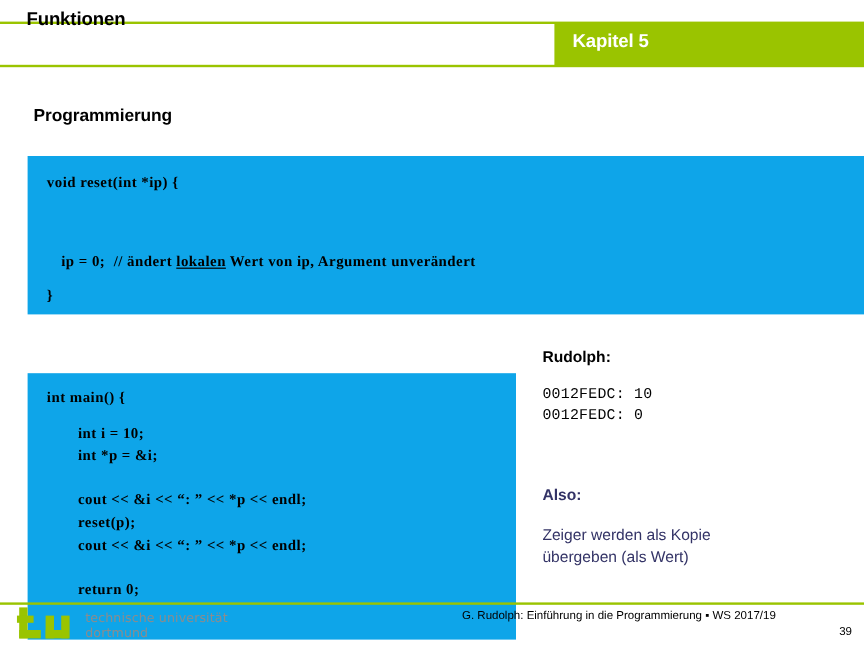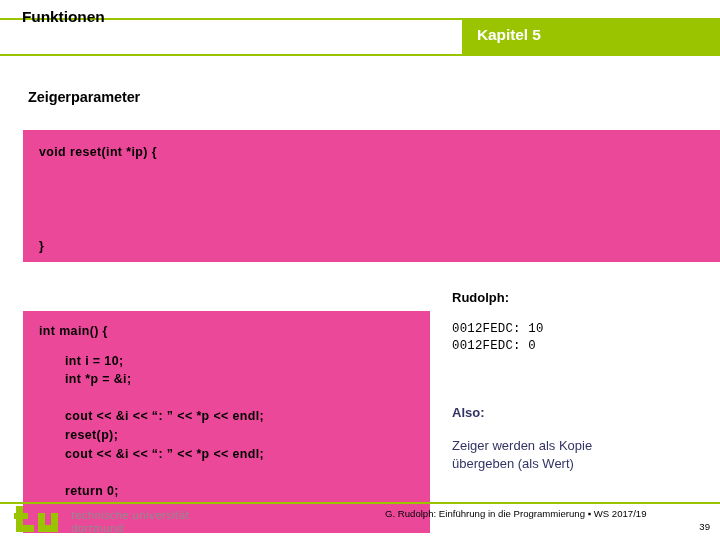--- a/index.html
+++ b/index.html
@@ -62,22 +62,22 @@
     font-size: 14.5px;
     font-weight: bold;
     color: #000000;
     letter-spacing: -0.1px;
     white-space: nowrap;
   }
 
   
   .code-block {
     position: absolute;
-    background: #ec4899;
-    font-family: Liberation Sans, sans-serif;
+    background: #0ea5e9;
+    font-family: Liberation Serif, serif;
     font-weight: bold;
     color: #000000;
   }
   #code-block-1 {
     left: 23px;
     top: 130px;
     width: 697px;
     height: 132px;
   }
   #code-block-2 {
@@ -192,24 +192,25 @@
 </style>
 </head>
 <body>
 
 <div class="header-wrap">
   <div class="header-title-box"></div>
 </div>
 <div class="header-title">Funktionen</div>
 <div class="header-chapter">Kapitel 5</div>
 
-<div class="section-heading">Zeigerparameter</div>
+<div class="section-heading">Programmierung</div>
 
 <div class="code-block" id="code-block-1">
   <div class="code-line" id="cb1-l0" style="left:16px; top:16px;">void reset(int *ip) {</div>
+  <div class="code-line" id="cb1-l2" style="left:28px; top:82px;"><span id="cb1-l2-a">ip = 0;  // ändert </span><u id="cb1-l2-u">lokalen</u><span id="cb1-l2-b"> Wert von ip, Argument unverändert</span></div>
   <div class="code-line" id="cb1-l3" style="left:16px; top:110px;">}</div>
 </div>
 
 <div class="code-block" id="code-block-2">
   <div class="code-line" style="left:16px; top:14px;">int main() {</div>
   <div class="code-line" style="left:42px; top:44px;">int i = 10;</div>
   <div class="code-line" style="left:42px; top:62px;">int *p = &amp;i;</div>
   <div class="code-line" style="left:42px; top:99px;">cout &lt;&lt; &amp;i &lt;&lt; “: ” &lt;&lt; *p &lt;&lt; endl;</div>
   <div class="code-line" style="left:42px; top:118px;">reset(p);</div>
   <div class="code-line" style="left:42px; top:137px;">cout &lt;&lt; &amp;i &lt;&lt; “: ” &lt;&lt; *p &lt;&lt; endl;</div>

